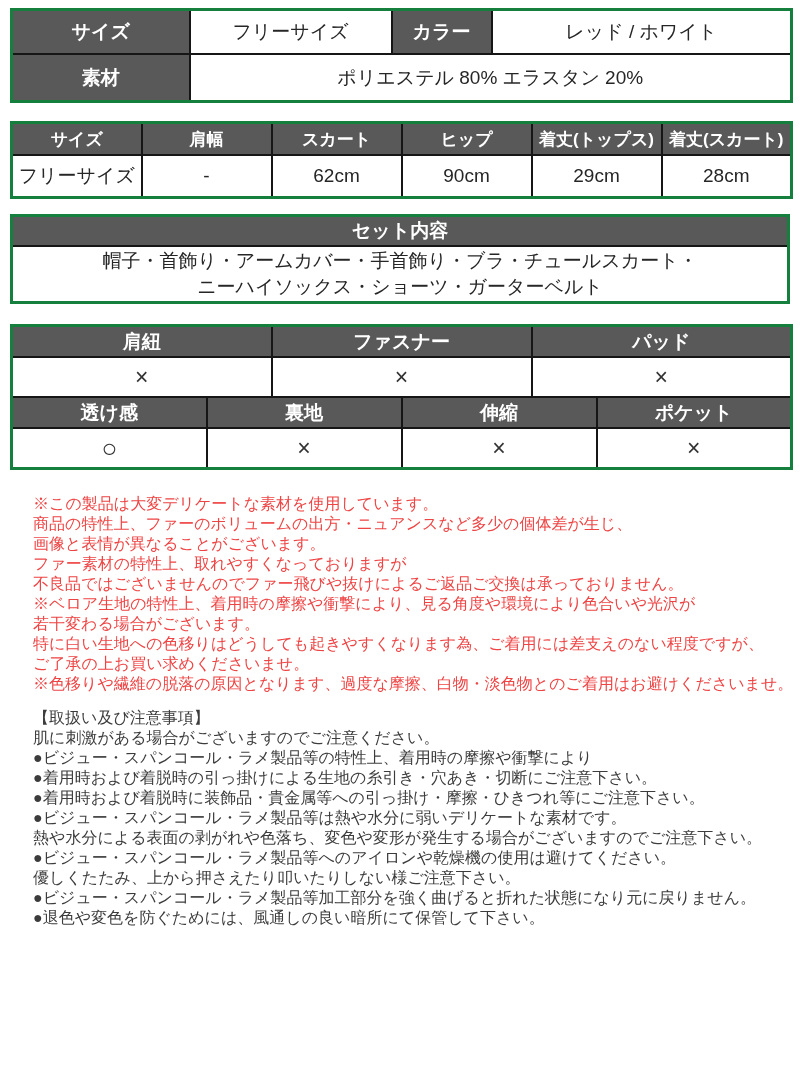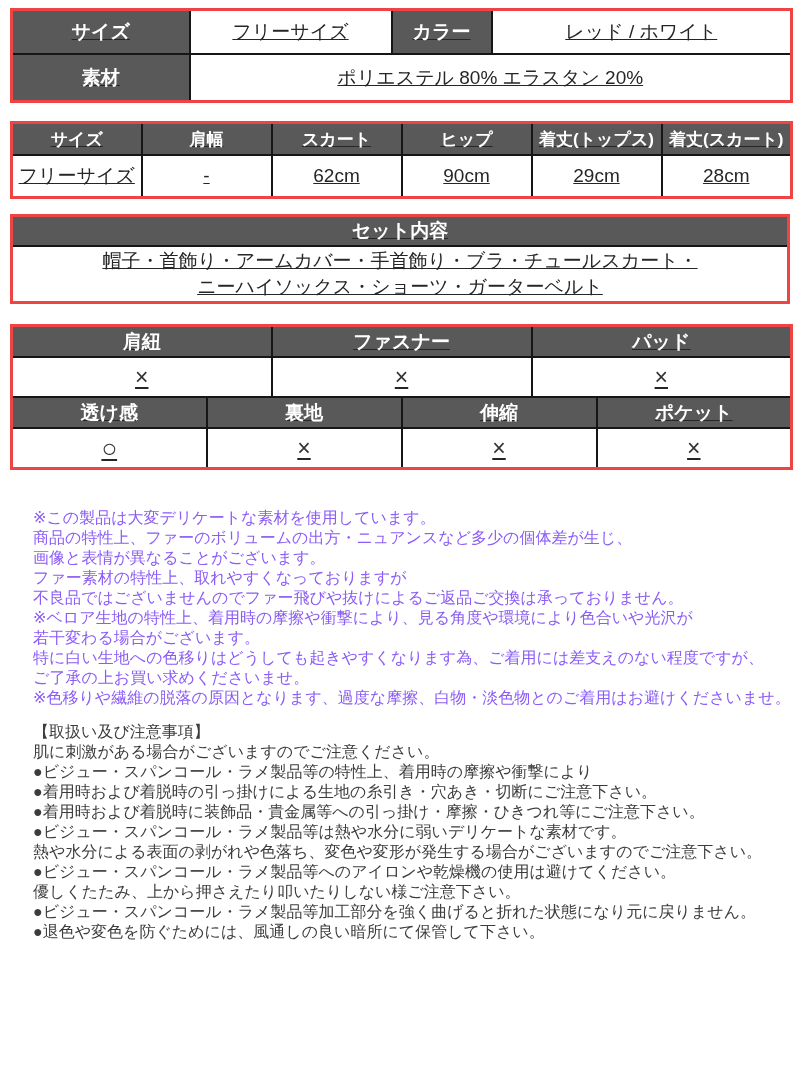--- a/index.html
+++ b/index.html
@@ -10,21 +10,21 @@
     font-family:"Liberation Sans","DejaVu Sans",sans-serif;
     color:#262626;
     overflow:hidden;
   }
   table {
     border-collapse:collapse;
     table-layout:fixed;
     width:780px;
     margin-left:10px;
   }
-  .tbl { border:3px solid #ef4444;text-decoration:underline; }
+  .tbl { border:3px solid #15803d; }
   th, td {
     border:2px solid #161616;
     text-align:center;
     vertical-align:middle;
     padding:0;
     overflow:hidden;
     white-space:nowrap;
   }
   th {
     background:#595959;
@@ -45,24 +45,25 @@
   .set-table { margin-top:15px; }
   .set-table th { height:28px; font-size:19px; }
   .set-table td { height:54px; font-size:19px; line-height:26px; white-space:normal; }
 
   .feat-table { margin-top:20px; }
   .feat-table th { height:29px; }
   .feat-table td { height:38px; font-size:23px; color:#333333; }
   .feat-table td.circle { font-size:26px; }
 
   .notes {
-    margin:38px 0 0 33px;
+    margin:24px 0 0 33px;
     font-size:16px;
     line-height:20px;
-    color:#8b5cf6;
+    color:#ef4444;
+    font-family:Liberation Serif, serif;
   }
   .handling {
     margin:14px 0 0 33px;
     font-size:16px;
     line-height:20px;
     color:#3c3c3c;
   }
   .notes div, .handling div { white-space:nowrap; }
 </style>
 </head>

